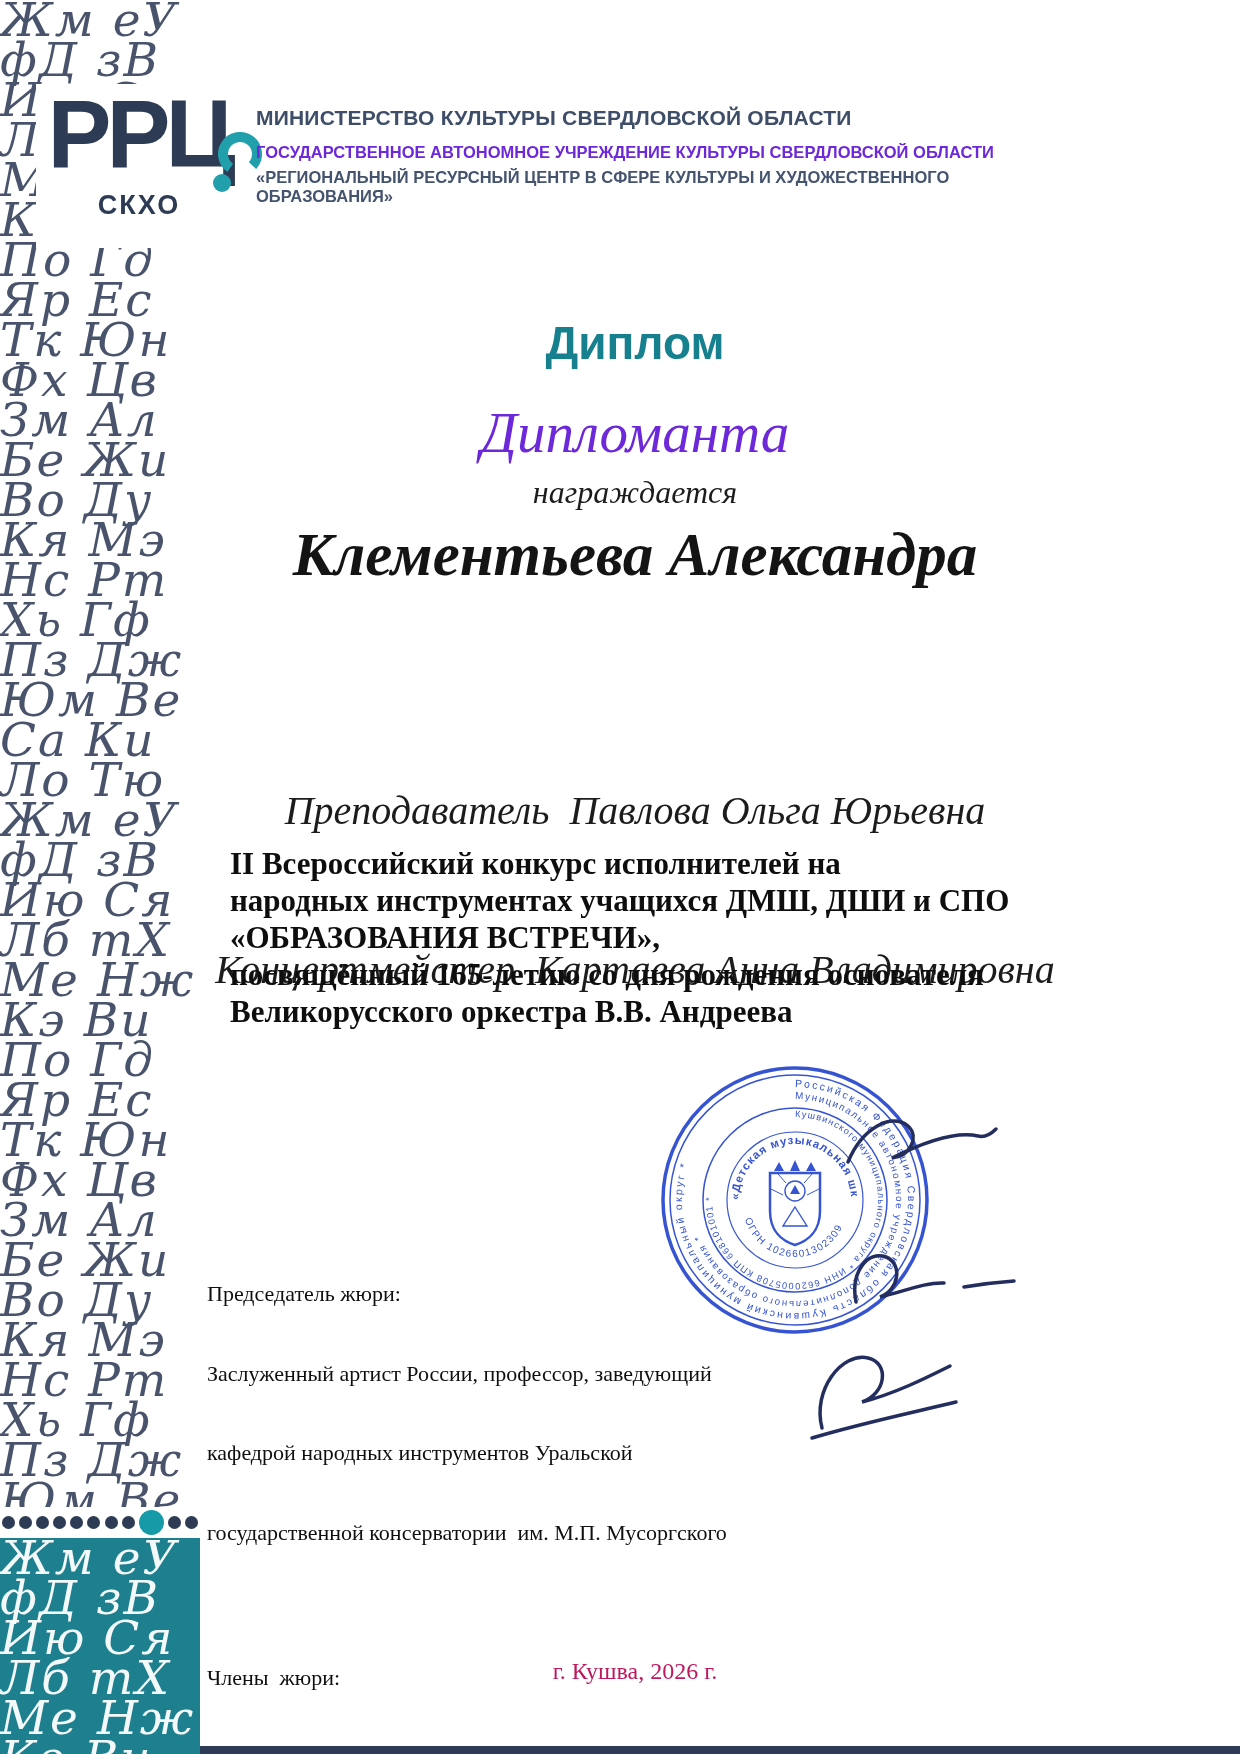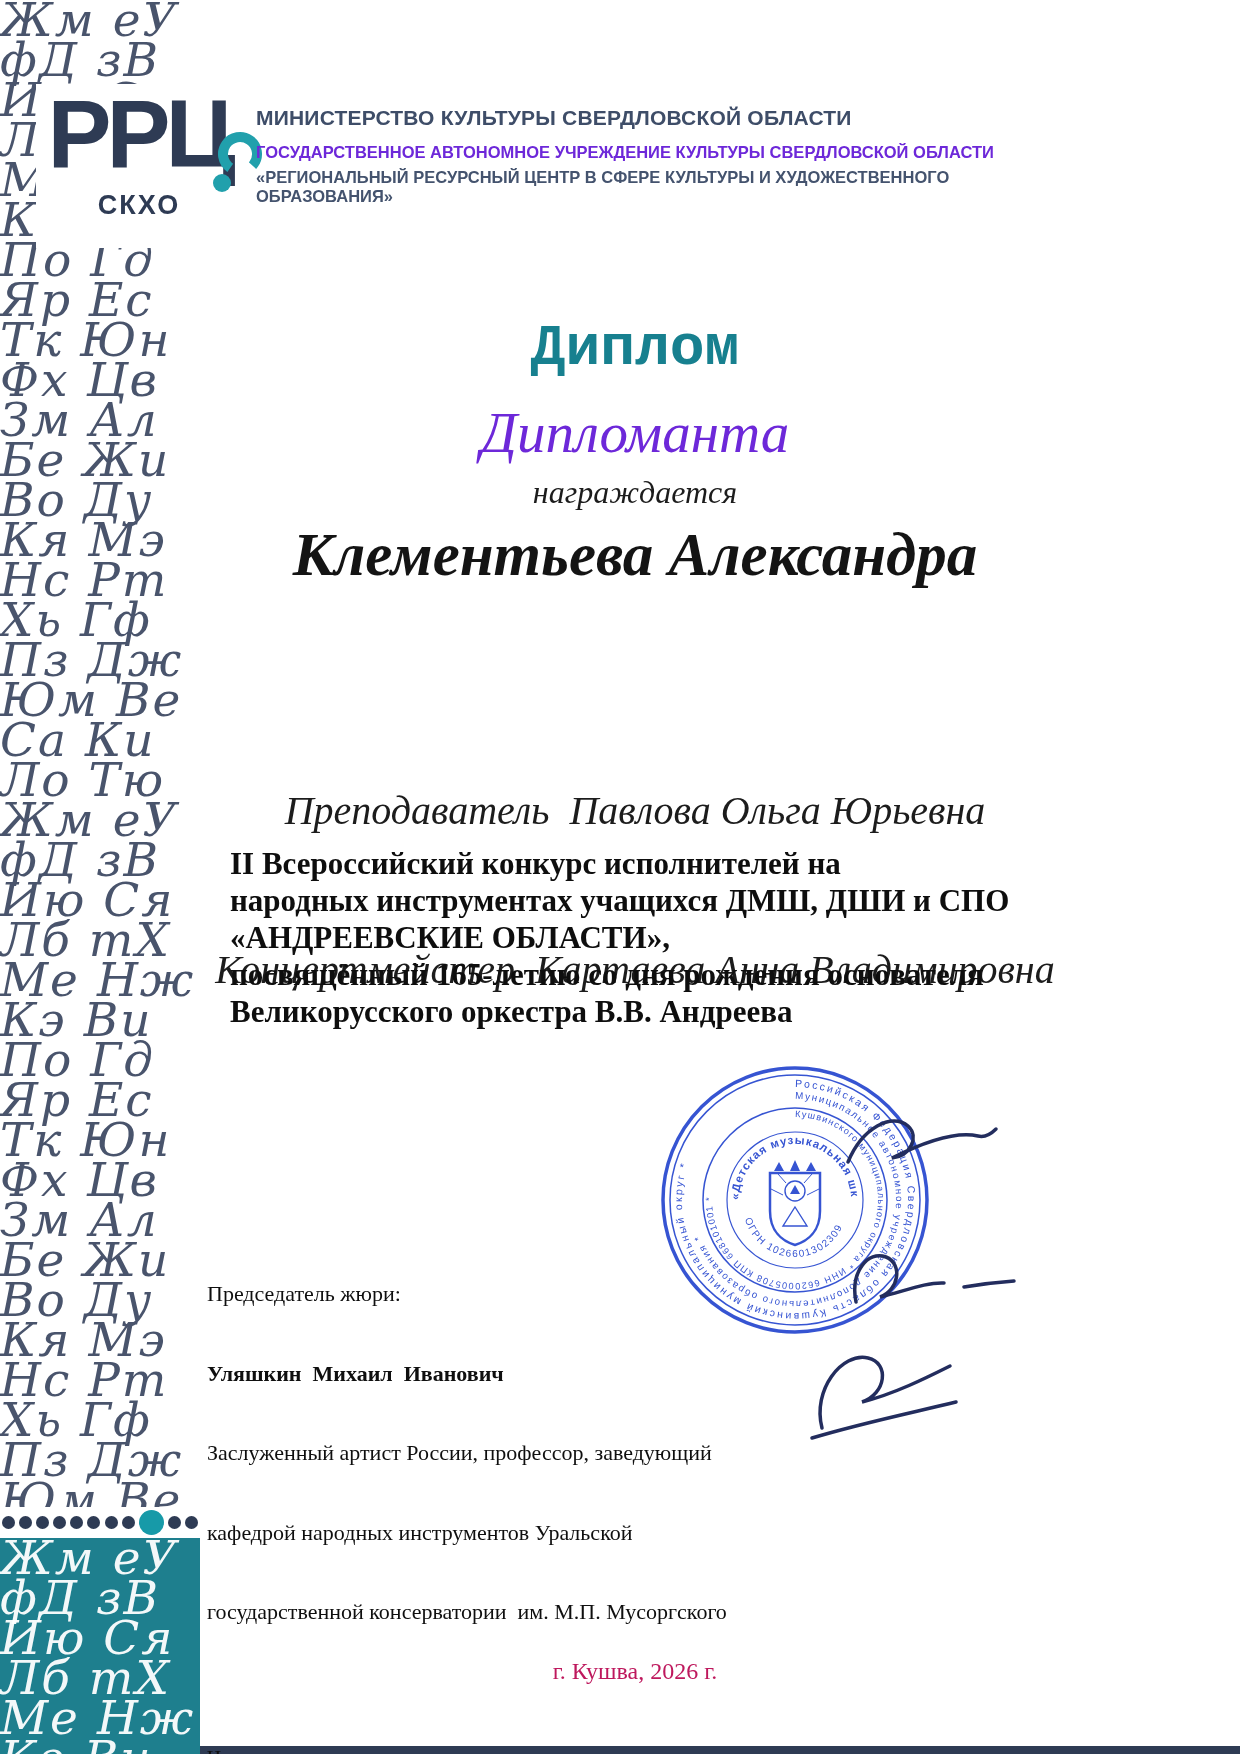--- a/index.html
+++ b/index.html
@@ -51,21 +51,21 @@
 
   
   .header-block { position:absolute; left:256px; top:106px; width:780px;
     font-family:"Liberation Sans", sans-serif; }
   .header-line1 { font-size:21px; font-weight:700; color:#3E4D68; margin-bottom:13px; letter-spacing:.2px; }
   .header-line2 { font-size:16.5px; font-weight:700; color:#6d28d9; margin-bottom:6px; }
   .header-line3 { font-size:16.5px; font-weight:700; color:#44536E; }
 
   
   .center-col { position:absolute; left:200px; width:870px; text-align:center; white-space:pre; }
-  .title   { top:316px; font-family:Liberation Mono, monospace; font-weight:800; font-size:58px; color:#17808F; }
+  .title   { top:316px; font-family:Liberation Sans, sans-serif; font-weight:800; font-size:46px; color:#17808F; }
   .subtitle{ top:400px; font-style:italic; font-size:57px; color:#6d28d9; }
   .awarded { top:474px; font-style:italic; font-size:32px; color:#1c1c1c; }
   .recipient{ top:520px; font-weight:700; font-style:italic; font-size:61px; color:#141414; }
   .school  { top:606px; font-size:27px; color:#1c1c1c; }
   .teachers{ top:678px; font-style:italic; font-size:40px; line-height:53px; color:#1c1c1c; }
   .competition { position:absolute; left:230px; top:845px; width:850px; text-align:left;
     font-weight:700; font-size:31px; line-height:37px; color:#0e0e0e; }
 
   
   .jury { position:absolute; left:207px; top:1228px; width:640px; z-index:2;
@@ -127,28 +127,27 @@
   <div class="center-col awarded abs">награждается</div>
   <div class="center-col recipient abs">Клементьева Александра</div>
   <div class="center-col teachers abs">
     <div>Преподаватель  Павлова Ольга Юрьевна</div>
     <div>Концертмейстер  Картаева Анна Владимировна</div>
   </div>
 
   <div class="competition">
     <div>II Всероссийский конкурс исполнителей на</div>
     <div>народных инструментах учащихся ДМШ, ДШИ и СПО</div>
-    <div>«АНДРЕЕВСКИЕ ОБЛАСТИ»,</div>
+    <div>«ОБРАЗОВАНИЯ ВСТРЕЧИ»,</div>
     <div>посвящённый 165-летию со дня рождения основателя</div>
     <div>Великорусского оркестра В.В. Андреева</div>
   </div>
 
   <div class="jury">
     <div>Председатель жюри:</div>
-    <div class="bold">Уляшкин  Михаил  Иванович</div>
     <div>Заслуженный артист России, профессор, заведующий</div>
     <div>кафедрой народных инструментов Уральской</div>
     <div>государственной консерватории  им. М.П. Мусоргского</div>
     <div class="gap"></div>
     <div>Члены  жюри:</div>
     
     
     
     
     

